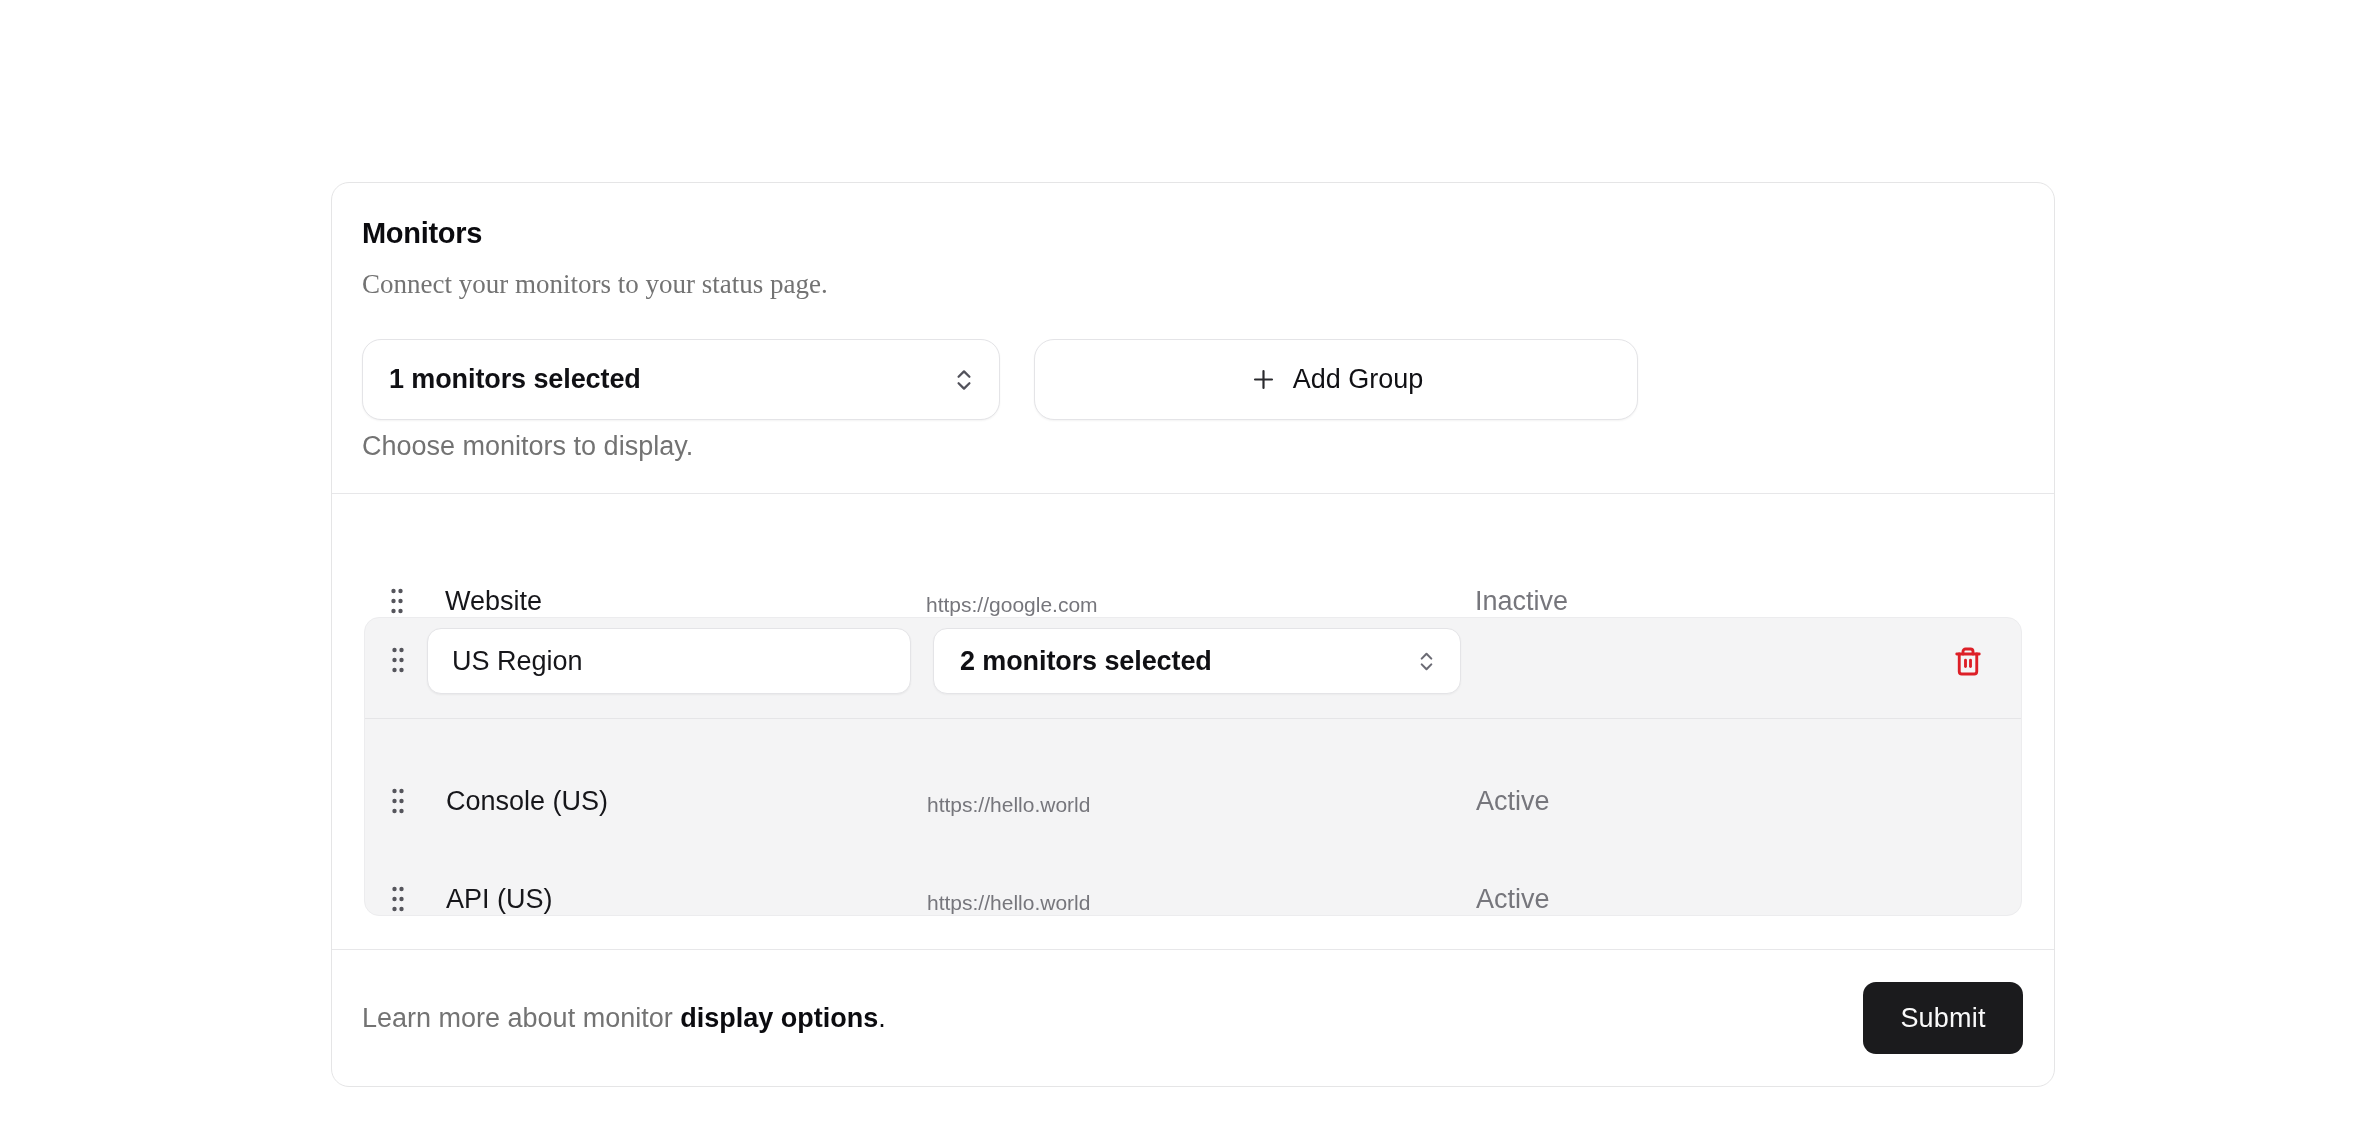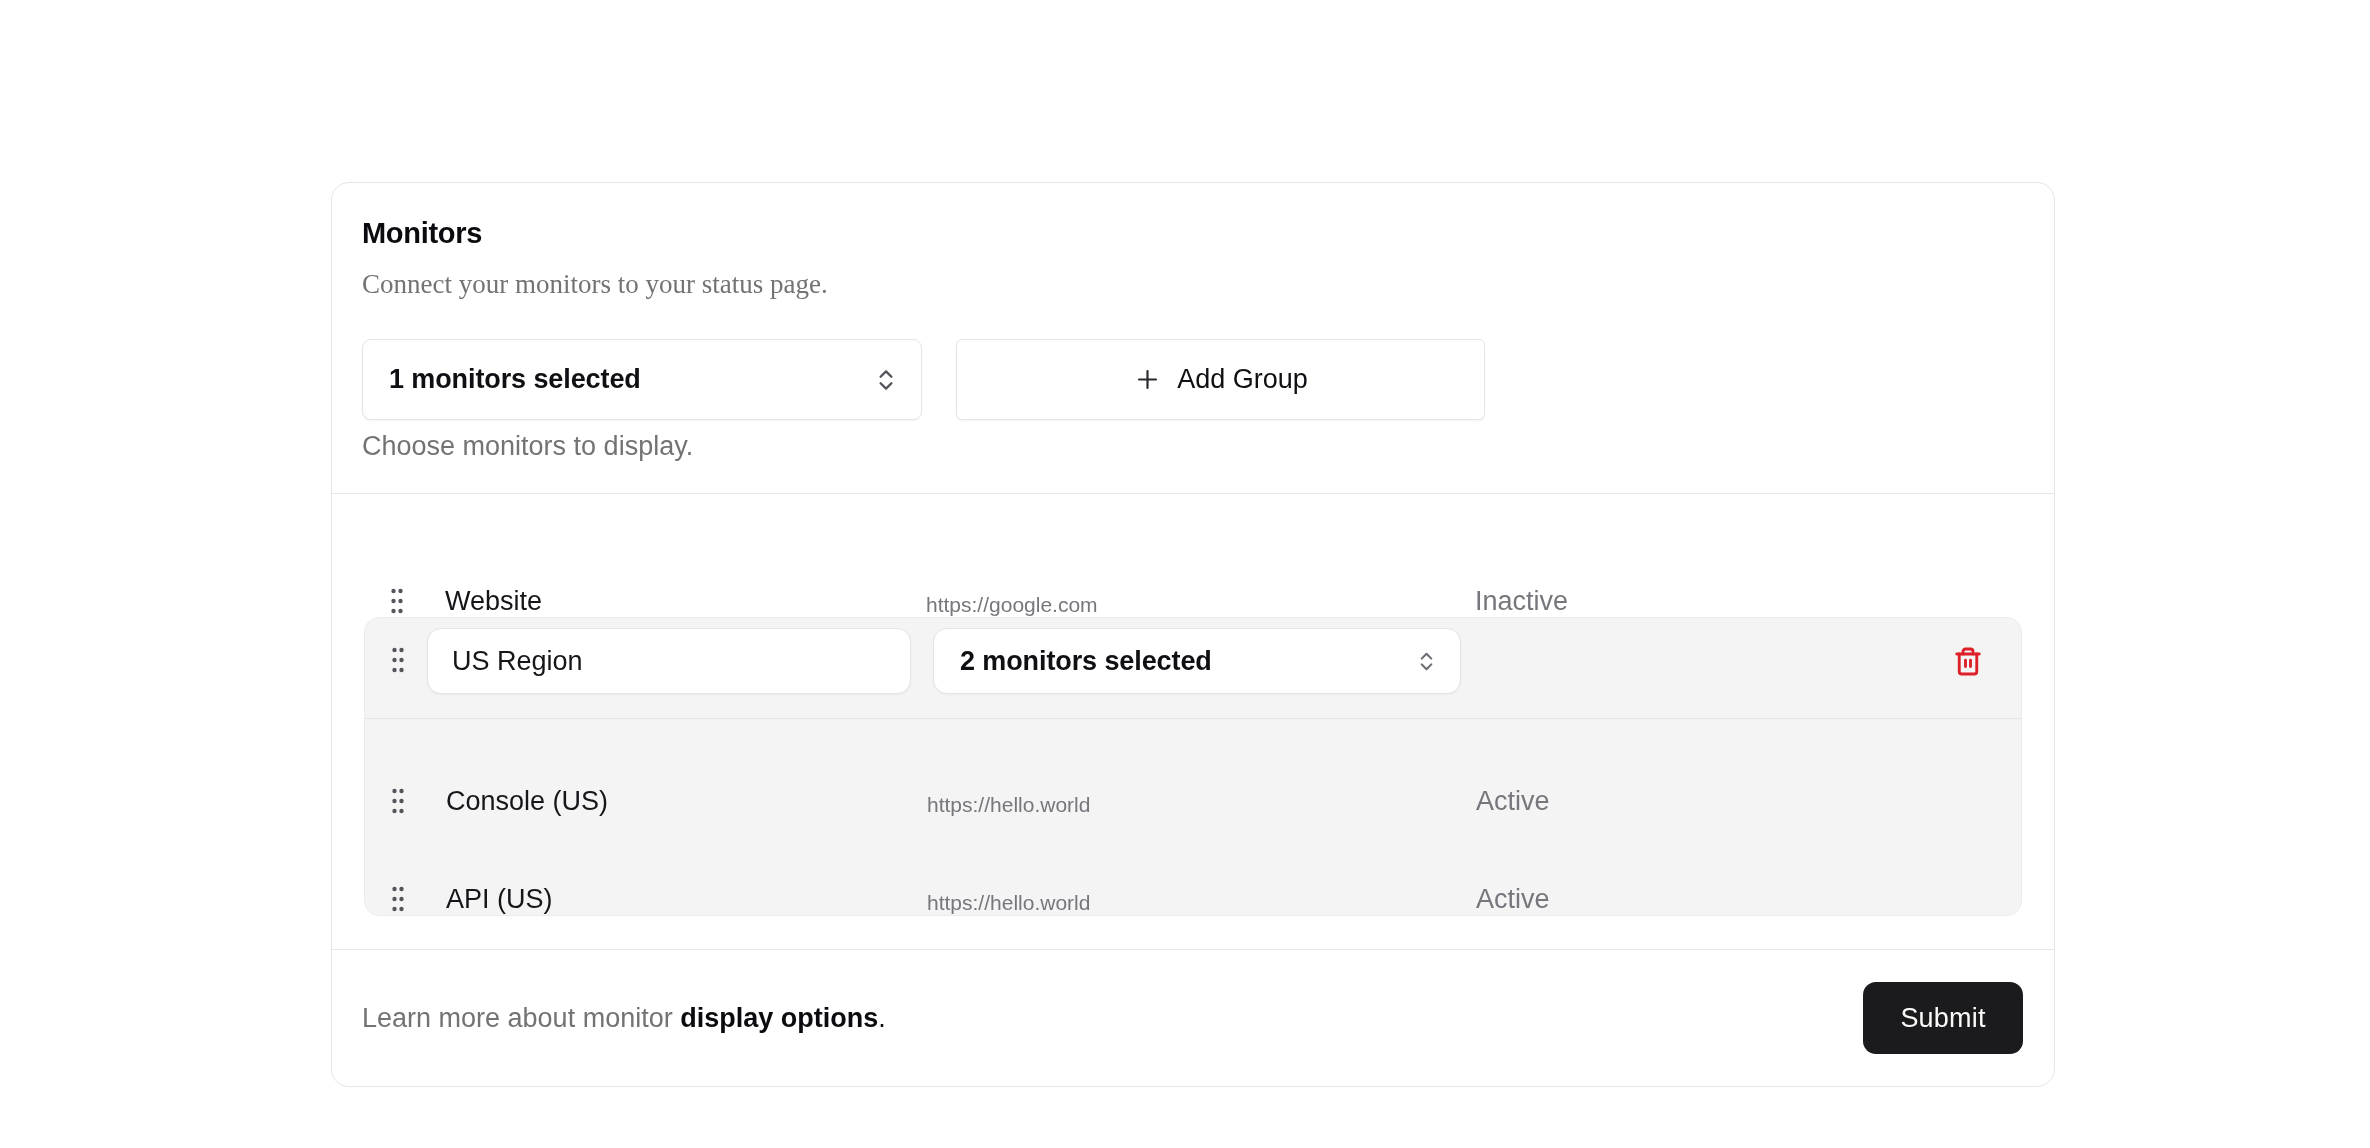--- a/index.html
+++ b/index.html
@@ -51,34 +51,34 @@
     display: flex;
     align-items: center;
     justify-content: space-between;
     background: #ffffff;
     border: 1.5px solid #e4e4e7;
     box-shadow: 0 1px 2px rgba(0,0,0,0.05);
     cursor: pointer;
     font-family: inherit;
     padding: 0 22px 0 26px;
   }
-  .select-lg { width: 560px; height: 81px; border-radius: 9px; }
+  .select-lg { width: 638px; height: 81px; border-radius: 19px; }
   .select-sm { width: 528px; height: 66px; border-radius: 14px; margin-left: 22px; }
   .select-value { font-size: 27px; font-weight: 600; color: #101014; letter-spacing: -0.1px; }
 
   .btn-add-group {
-    width: 529px;
+    width: 604px;
     height: 81px;
     display: flex;
     align-items: center;
     justify-content: center;
     gap: 15px;
     background: #ffffff;
     border: 1.5px solid #e4e4e7;
-    border-radius: 6px;
+    border-radius: 20px;
     box-shadow: 0 1px 2px rgba(0,0,0,0.05);
     font-size: 27px;
     font-weight: 500;
     color: #101014;
     font-family: inherit;
     cursor: pointer;
   }
   .helper { margin: 12px 0 0; font-size: 27px; line-height: 28px; color: #737373; }
 
   .divider { border-top: 1.5px solid #e7e7e9; }

